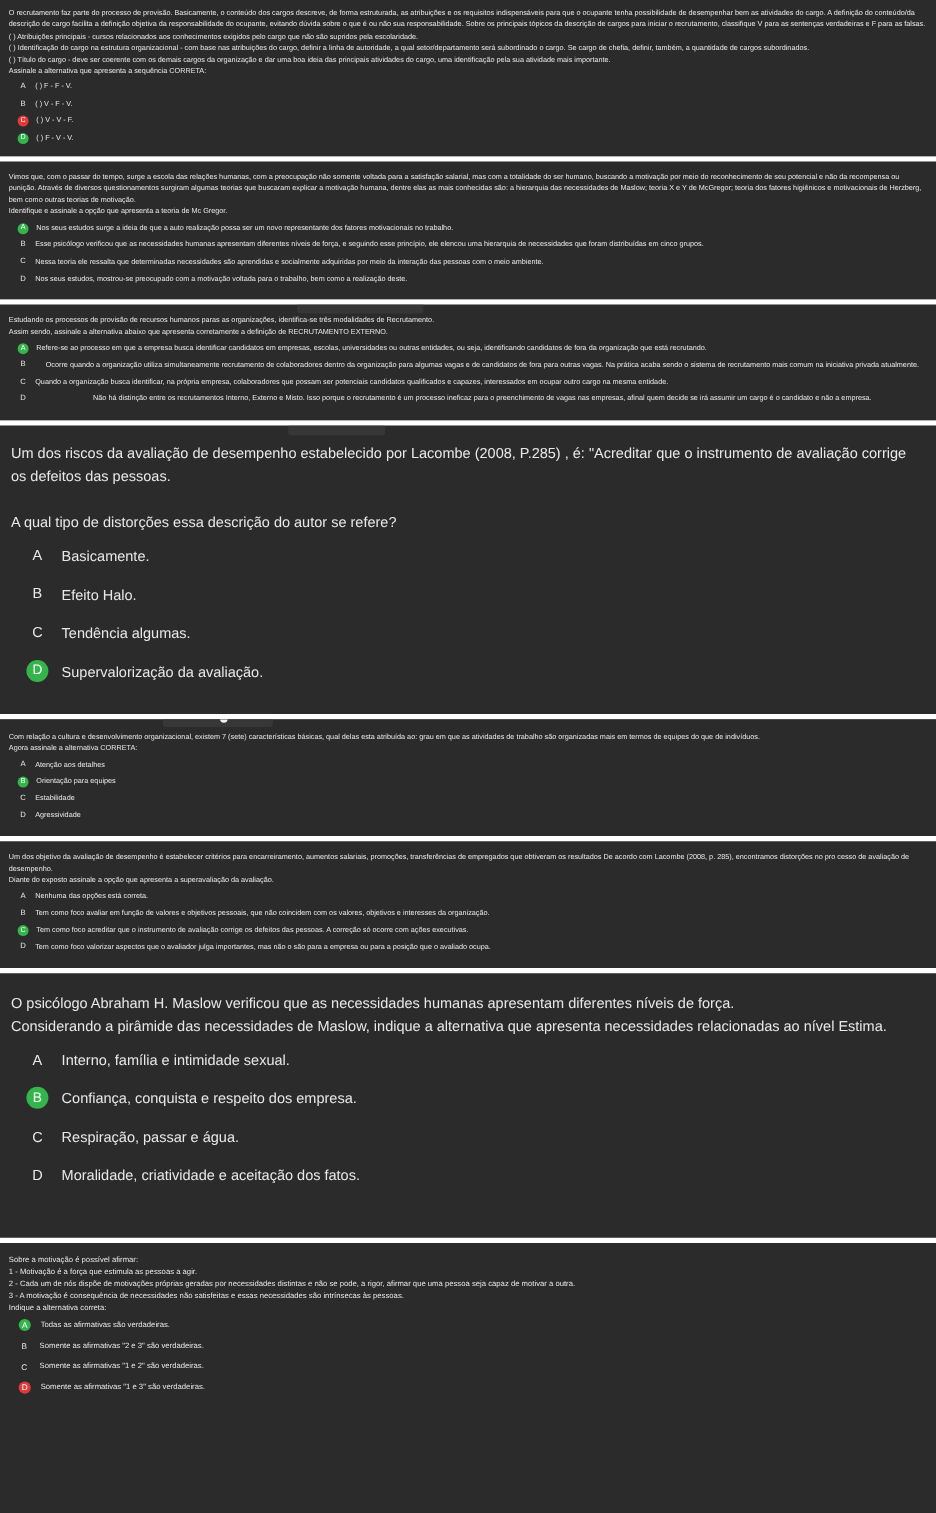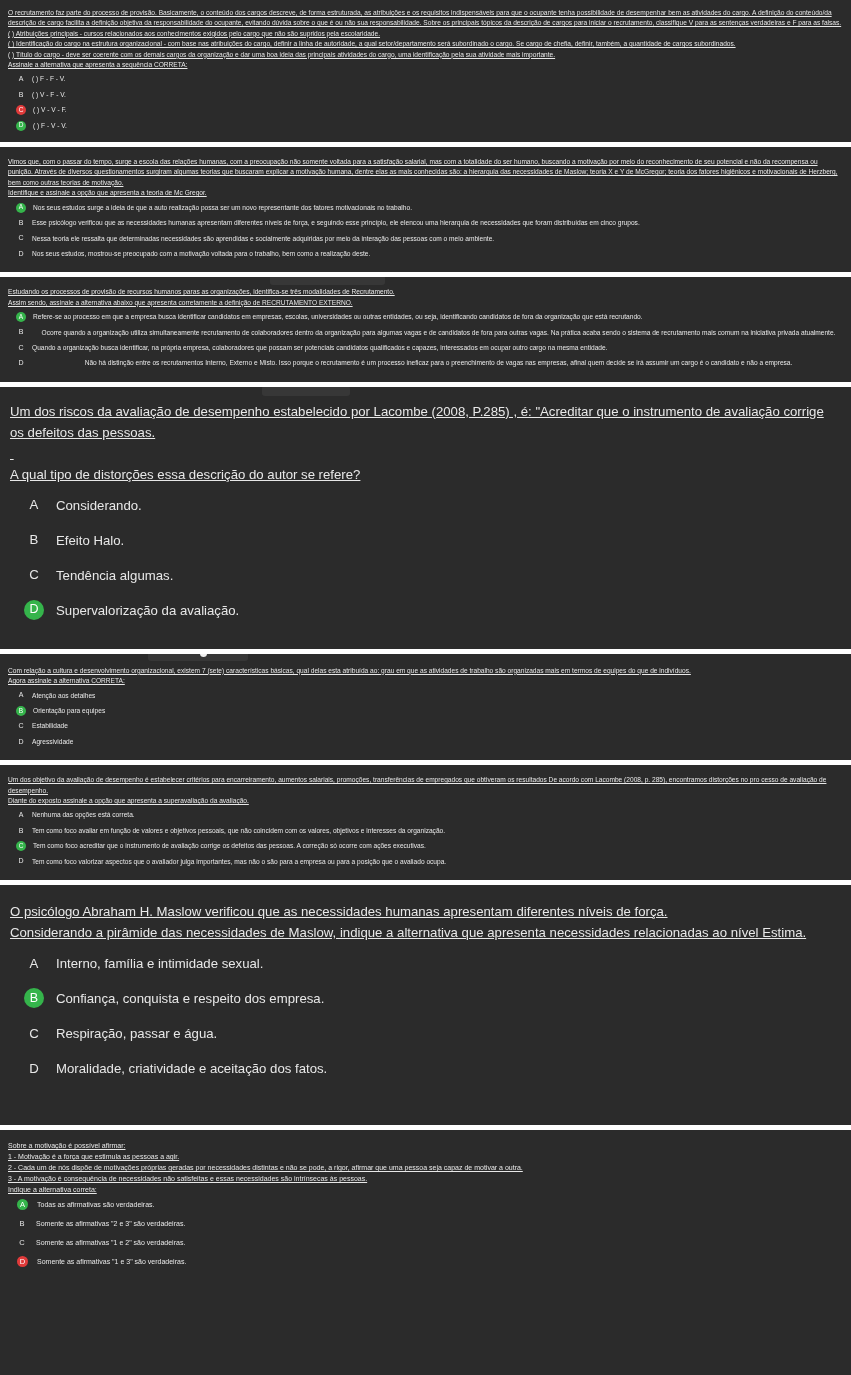--- a/index.html
+++ b/index.html
@@ -29,21 +29,20 @@
   }
   .sep {
     height: 5px;
     background: #ffffff;
     width: 100%;
     flex: 0 0 auto;
   }
   .stem {
     margin: 0 0 1px 0;
     padding: 0 2px;
-    text-decoration: underline;
   }
   .stem-line {
     display: block;
   }
   .opts {
     margin-top: 4px;
   }
   .opt {
     display: flex;
     align-items: flex-start;
@@ -209,21 +208,21 @@
     <div class="sep"></div>
     <div class="q-block large" id="block-4">
       <div class="stem">
         <span class="stem-line">Um dos riscos da avaliação de desempenho estabelecido por Lacombe (2008, P.285) , é: "Acreditar que o instrumento de avaliação corrige os defeitos das pessoas.</span>
         <span class="stem-line">&nbsp;</span>
         <span class="stem-line"> A qual tipo de distorções essa descrição do autor se refere?</span>
       </div>
       <div class="opts">
         <div class="opt">
           <span class="opt-letter">A</span>
-          <span class="opt-text">Considerando.</span>
+          <span class="opt-text">Basicamente.</span>
         </div>
         <div class="opt">
           <span class="opt-letter">B</span>
           <span class="opt-text">Efeito Halo.</span>
         </div>
         <div class="opt">
           <span class="opt-letter">C</span>
           <span class="opt-text">Tendência algumas.</span>
         </div>
         <div class="opt">

